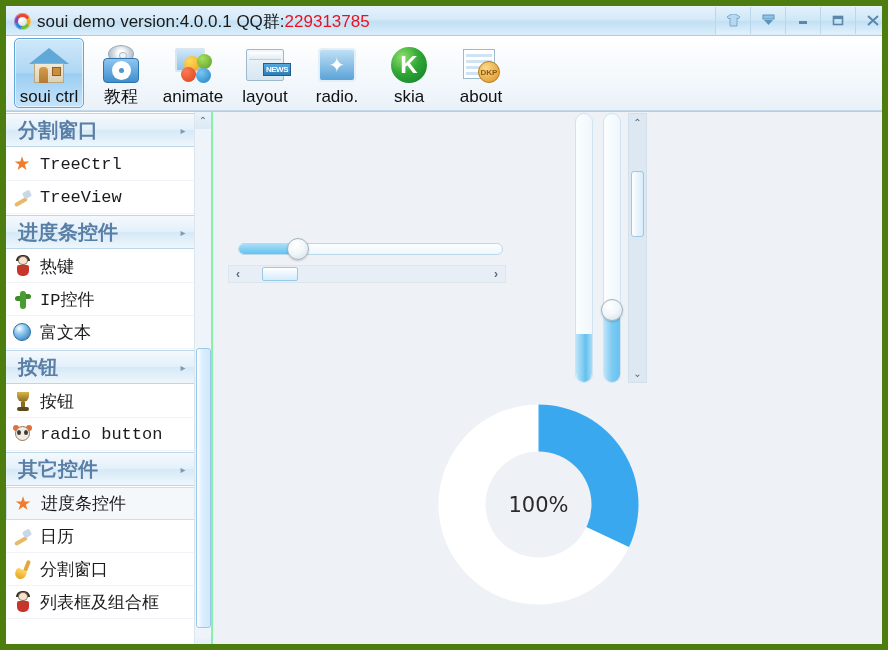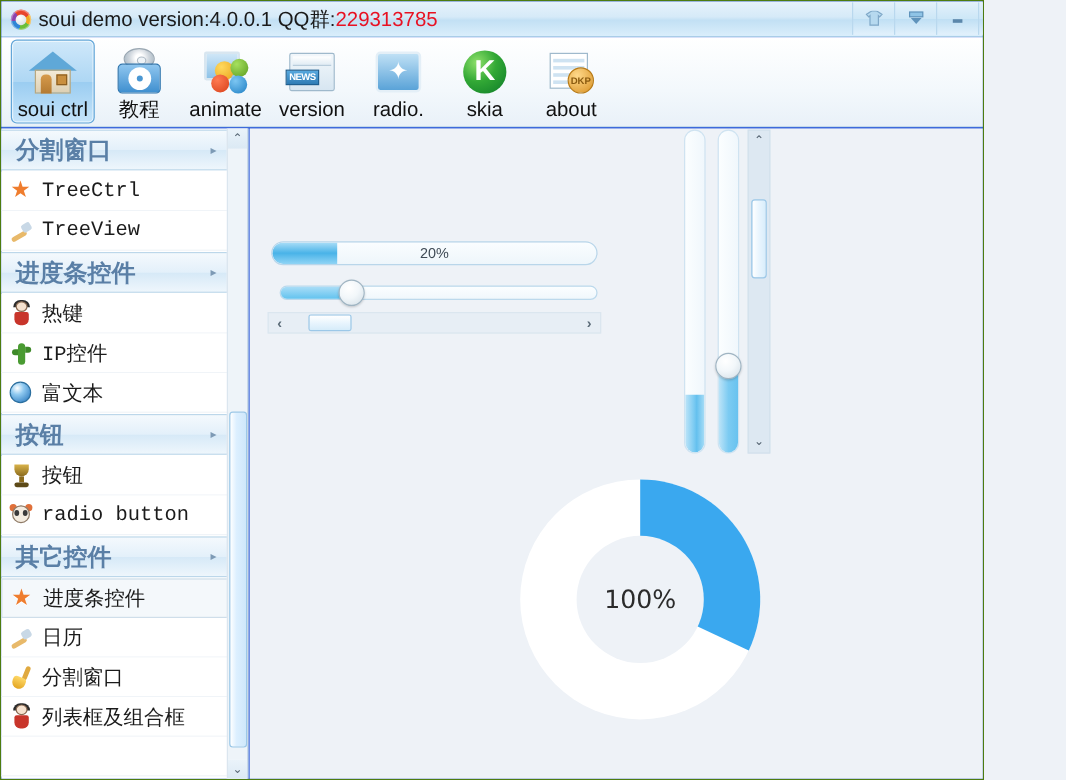--- a/index.html
+++ b/index.html
@@ -2,24 +2,24 @@
 <html><head>
 <meta charset="utf-8">
 <style>
   html,body{margin:0;padding:0;}
   body{
     width:888px;height:650px;overflow:hidden;
     font-family:"Liberation Sans","DejaVu Sans",sans-serif;
     background:#eef2f7;
   }
   #app{
-    position:relative;width:820px;height:650px;
+    position:relative;width:888px;height:650px;
     box-sizing:border-box;
-    border:1px solid #4d7c0f;
-    background:#1d4ed8;
+    border:6px solid #4d7c0f;
+    background:#86efac;
     overflow:hidden;
   }
 
   
   .titlebar{
     position:absolute;left:0;top:0;width:886px;height:30px;
     background:linear-gradient(180deg,#e7f2fb 0%,#d6eaf8 45%,#c2e0f4 55%,#daeefb 100%);
     border-bottom:1px solid #a9cde8;
     box-sizing:border-box;
   }
@@ -85,21 +85,21 @@
   .ic-cd .gear:after{content:"";position:absolute;left:4px;top:4px;width:5px;height:5px;border-radius:50%;background:#4a97d2;}
 
   .ic-anim .scr{position:absolute;left:4px;top:4px;width:30px;height:24px;background:linear-gradient(180deg,#cfe6f7,#8dc2e8);border:2px solid #d8e6f0;box-sizing:border-box;border-radius:2px;}
   .ic-anim .c1{position:absolute;left:13px;top:12px;width:16px;height:16px;border-radius:50%;background:radial-gradient(circle at 35% 30%,#ffd95e,#e8a21a);}
   .ic-anim .c2{position:absolute;left:26px;top:10px;width:15px;height:15px;border-radius:50%;background:radial-gradient(circle at 35% 30%,#a6e05f,#5a9c1f);}
   .ic-anim .c3{position:absolute;left:10px;top:23px;width:15px;height:15px;border-radius:50%;background:radial-gradient(circle at 35% 30%,#ff7b52,#d8401a);}
   .ic-anim .c4{position:absolute;left:25px;top:24px;width:15px;height:15px;border-radius:50%;background:radial-gradient(circle at 35% 30%,#7cc6f2,#1f7fc4);}
 
   .ic-layout .win{position:absolute;left:3px;top:5px;width:38px;height:32px;background:linear-gradient(180deg,#f2f7fb,#d7e6f1);border:1px solid #9fb9cc;box-sizing:border-box;border-radius:2px;}
   .ic-layout .bar{position:absolute;left:6px;top:8px;width:32px;height:7px;background:linear-gradient(180deg,#ffffff,#e1ecf4);border-bottom:1px solid #b9cddc;}
-  .ic-layout .news{position:absolute;left:0;top:19px;width:28px;height:13px;background:linear-gradient(180deg,#57a8de,#2f7cb5);border:1px solid #1f5f90;box-sizing:border-box;display:flex;align-items:center;justify-content:center;color:#fff;font-size:8px;font-weight:bold;letter-spacing:-.5px;font-family:"Liberation Sans",sans-serif;}
+  .ic-layout .news{position:absolute;left:20px;top:19px;width:28px;height:13px;background:linear-gradient(180deg,#57a8de,#2f7cb5);border:1px solid #1f5f90;box-sizing:border-box;display:flex;align-items:center;justify-content:center;color:#fff;font-size:8px;font-weight:bold;letter-spacing:-.5px;font-family:"Liberation Sans",sans-serif;}
 
   .ic-misc .scr{position:absolute;left:3px;top:4px;width:38px;height:34px;border-radius:4px;background:linear-gradient(180deg,#bfe0f5,#5aa3d8);border:2px solid #e4eff7;box-sizing:border-box;}
   .ic-misc .star{position:absolute;left:11px;top:11px;width:22px;height:20px;color:#fff;font-size:20px;line-height:20px;text-align:center;}
 
   .ic-skia .ball{position:absolute;left:4px;top:3px;width:36px;height:36px;border-radius:50%;background:radial-gradient(circle at 32% 28%,#8ee06a 0%,#32a835 45%,#0c7a28 100%);}
   .ic-skia .k{position:absolute;left:4px;top:3px;width:36px;height:36px;display:flex;align-items:center;justify-content:center;color:#fff;font-weight:bold;font-size:24px;}
 
   .ic-about .sheet{position:absolute;left:4px;top:5px;width:32px;height:30px;background:#fff;border:1px solid #9fb9cc;box-sizing:border-box;}
   .ic-about .sheet .r{position:absolute;left:2px;width:26px;height:3px;background:#cfe3f2;}
   .ic-about .coin{position:absolute;left:19px;top:17px;width:22px;height:22px;border-radius:50%;background:radial-gradient(circle at 35% 30%,#ffd98a,#d99327);border:1px solid #b97c18;box-sizing:border-box;display:flex;align-items:center;justify-content:center;font-size:8px;color:#8a5b10;font-weight:bold;}
@@ -359,21 +359,21 @@
       </div>
       <div class="tblabel">animate</div>
     </div>
 
     <div class="tbitem">
       <div class="tbicon ic-layout">
         <div class="win"></div>
           <div class="bar"></div>
         <div class="news">NEWS</div>
       </div>
-      <div class="tblabel">version</div>
+      <div class="tblabel">layout</div>
     </div>
 
     <div class="tbitem">
       <div class="tbicon ic-misc">
         <div class="scr"></div>
           <div class="star">✦</div>
       </div>
       <div class="tblabel">radio.</div>
     </div>
 
@@ -522,24 +522,20 @@
       <div class="arr" style="position:absolute;top:0;left:0;right:0;">⌃</div>
       <div class="track">
         <div class="thumb" id="sb-thumb" style="height: 279.95px; top: 218.87px;"></div>
       </div>
       <div class="arr" style="position:absolute;bottom:0;left:0;right:0;">⌄</div>
     </div>
   </div>
 
   <div class="content">
 
-    <div class="hprog">
-      <div class="fill" id="prog-fill" style="width: 54px; background: linear-gradient(rgb(169, 221, 247) 0%, rgb(73, 179, 232) 50%, rgb(143, 212, 245) 100%);"></div>
-      <div class="lbl">20%</div>
-    </div>
 
     <div class="hslider">
       <div class="track"></div>
       <div class="fill" id="hsl-fill" style="width: 58.6px;"></div>
       <div class="knob" id="hsl-knob" style="left: 48.6px;"></div>
     </div>
 
     <div class="hsb">
       <div class="arr l">‹</div>
       <div class="thumb" id="hsb-thumb" style="left: 33.12px; width: 35.88px;"></div>

